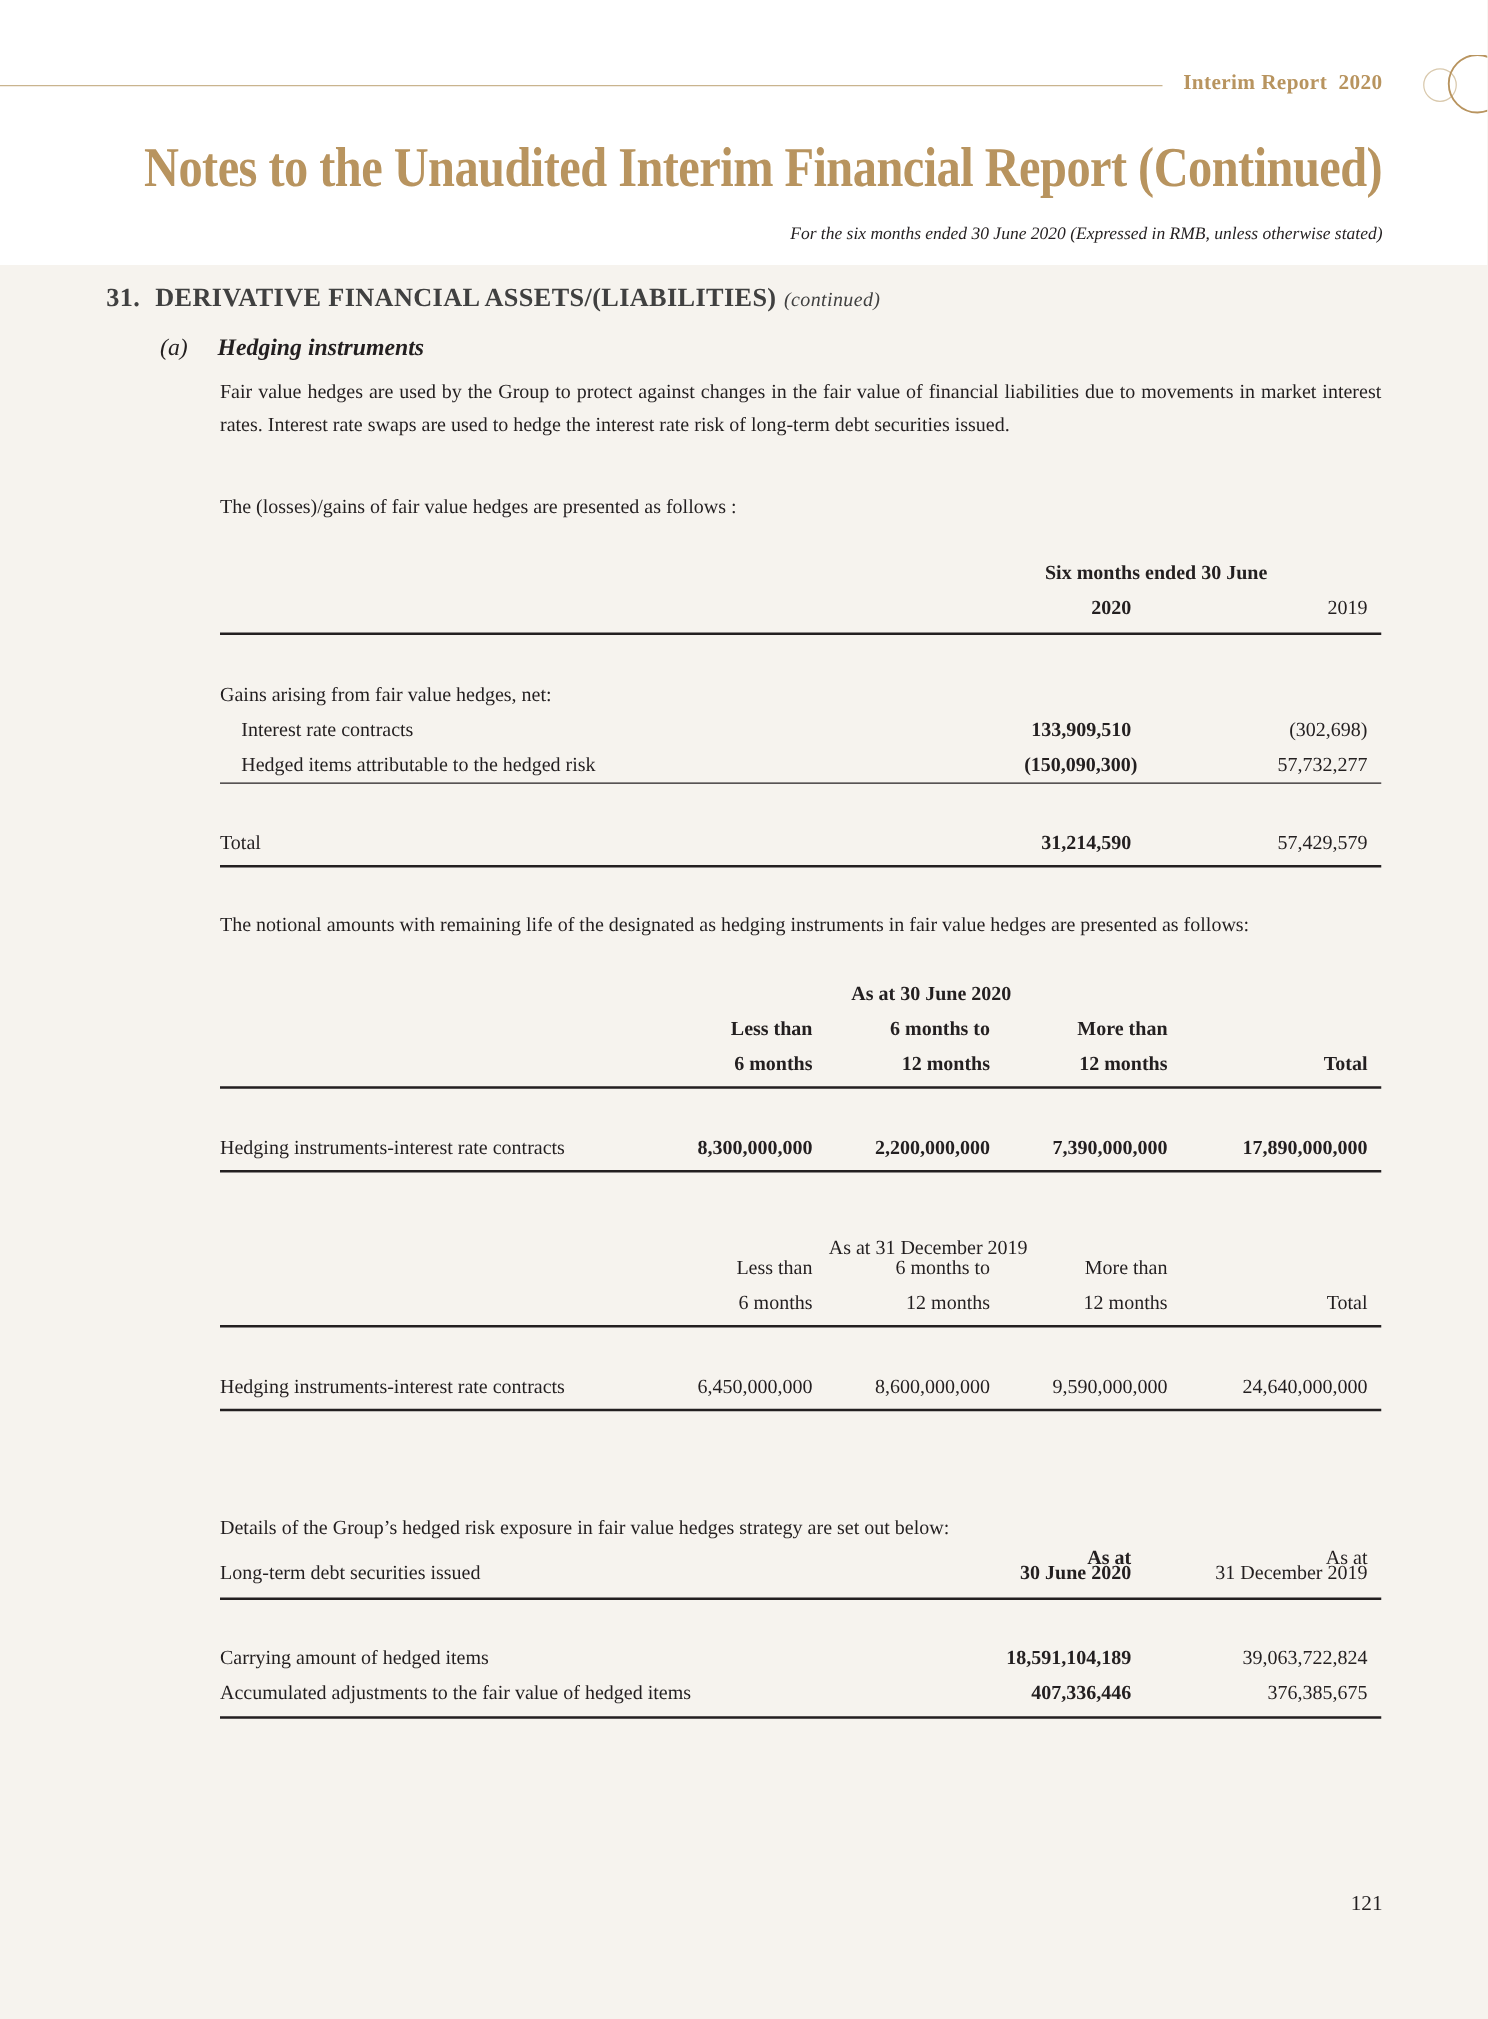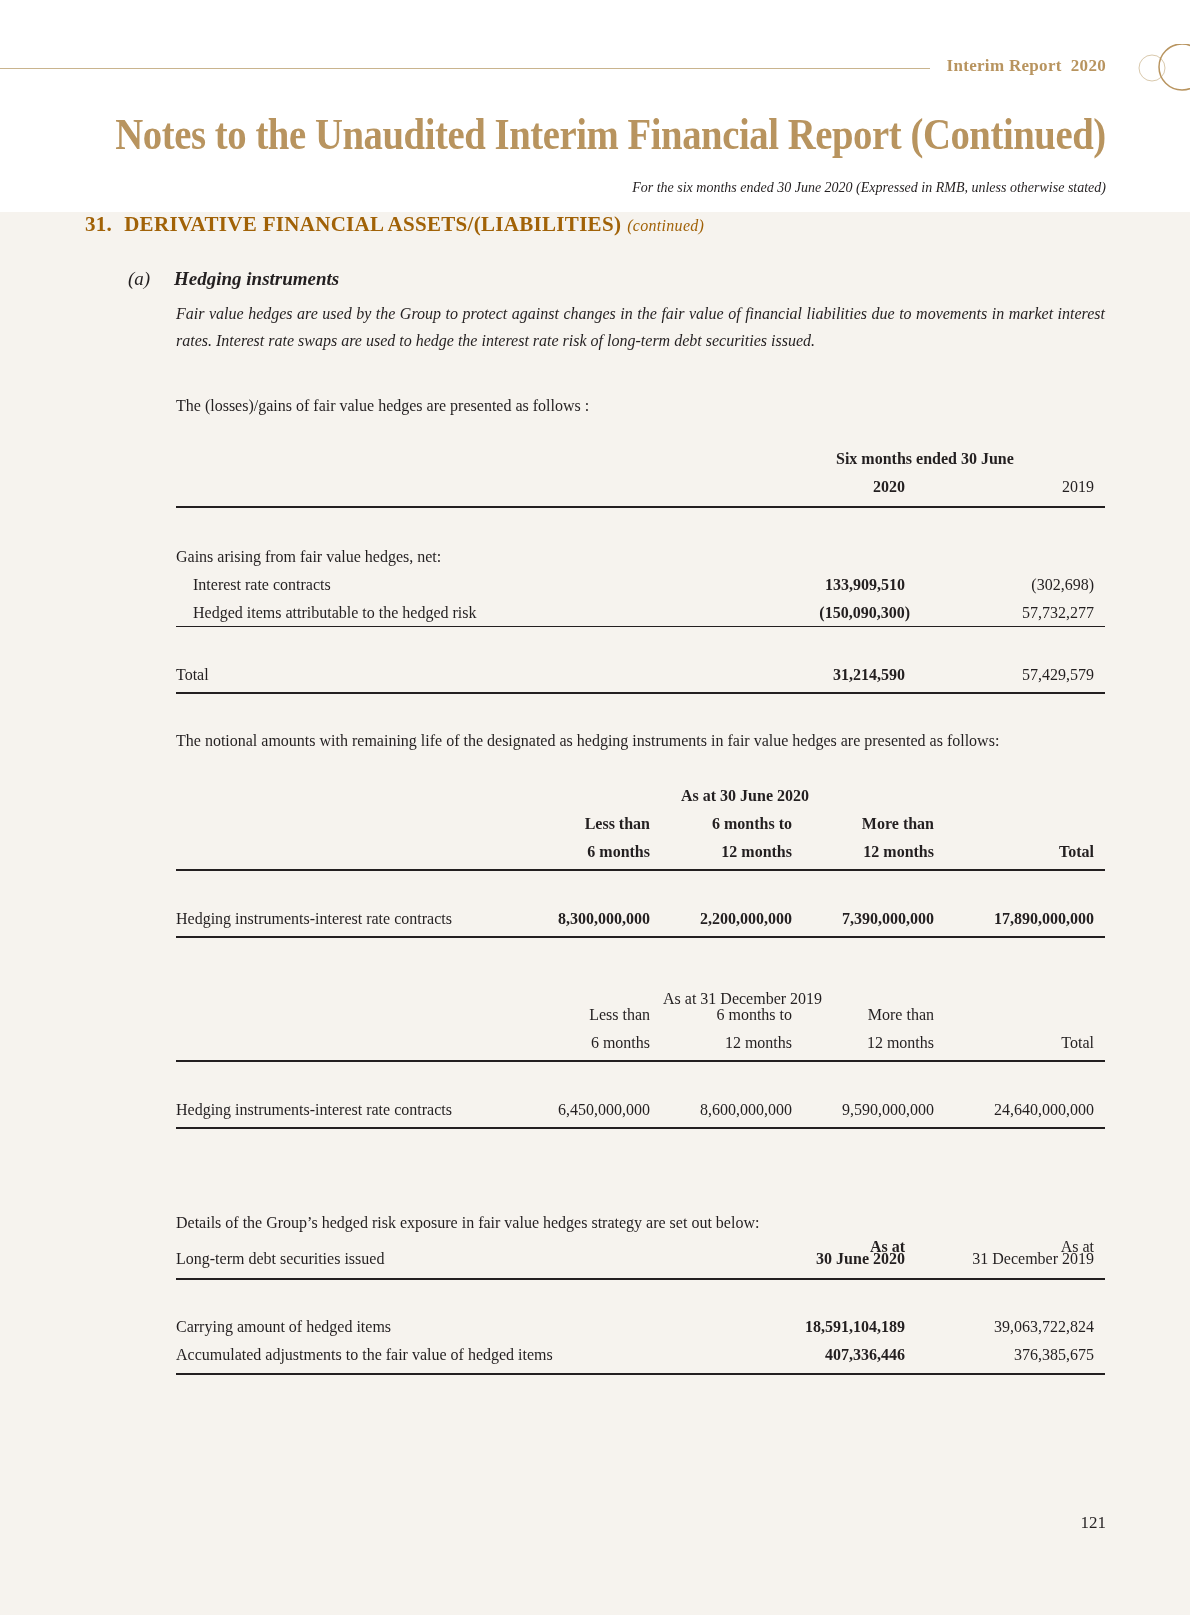--- a/index.html
+++ b/index.html
@@ -24,22 +24,22 @@
   .page-title {
     position: absolute; right: 84px; top: 108px; margin: 0;
     font-size: 45px; font-weight: bold; color: #b8945f; letter-spacing: -0.5px;
     transform: scaleX(0.86); transform-origin: right center; white-space: nowrap;
   }
   .subtitle {
     position: absolute; right: 84px; top: 180px;
     font-size: 14px; font-style: italic; color: #231f20; white-space: nowrap;
   }
   .section-heading {
-    position: absolute; left: 85px; top: 212px;
-    font-size: 21px; font-weight: bold; color: #a16207; white-space: nowrap; letter-spacing: 0.3px;
+    position: absolute; left: 85px; top: 226px;
+    font-size: 21px; font-weight: bold; color: #404040; white-space: nowrap; letter-spacing: 0.3px;
   }
   .section-heading .num { margin-right: 12px; }
   .section-heading .cont { font-size: 16px; font-style: italic; font-weight: normal; margin-left: 6px; }
   .sub-heading {
     position: absolute; left: 128px; top: 268px;
     font-size: 19px; font-weight: bold; font-style: italic; white-space: nowrap;
   }
   .sub-heading .letter { display: inline-block; width: 46px; font-weight: normal; }
   .para {
     position: absolute; left: 176px; width: 929px; font-size: 16px; line-height: 27px;
@@ -69,21 +69,21 @@
 <h1 class="page-title">Notes to the Unaudited Interim Financial Report (Continued)</h1>
 <div class="subtitle">For the six months ended 30 June 2020 (Expressed in RMB, unless otherwise stated)</div>
 
 <div class="section-heading">
   <span class="num">31.</span><span>DERIVATIVE FINANCIAL ASSETS/(LIABILITIES)</span><span class="cont">(continued)</span>
 </div>
 <div class="sub-heading">
   <span class="letter">(a)</span><span>Hedging instruments</span>
 </div>
 
-<p class="para" style="top:300px;font-style:italic;">Fair value hedges are used by the Group to protect against changes in the fair value of financial liabilities due to movements in market interest rates. Interest rate swaps are used to hedge the interest rate risk of long-term debt securities issued.</p>
+<p class="para" style="top:300px;">Fair value hedges are used by the Group to protect against changes in the fair value of financial liabilities due to movements in market interest rates. Interest rate swaps are used to hedge the interest rate risk of long-term debt securities issued.</p>
 <p class="para" style="top:392px;">The (losses)/gains of fair value hedges are presented as follows :</p>
 
 <div class="tbl" style="top:450px;">
   <div class="row" style="top:0;">
       <span class="cell b" style="left:660px;">Six months ended 30 June</span>
     </div>
   <div class="row" style="top:28px;">
     <span class="cell b r" style="right:200px;">2020</span>
     <span class="cell r" style="right:11px;">2019</span>
   </div>

